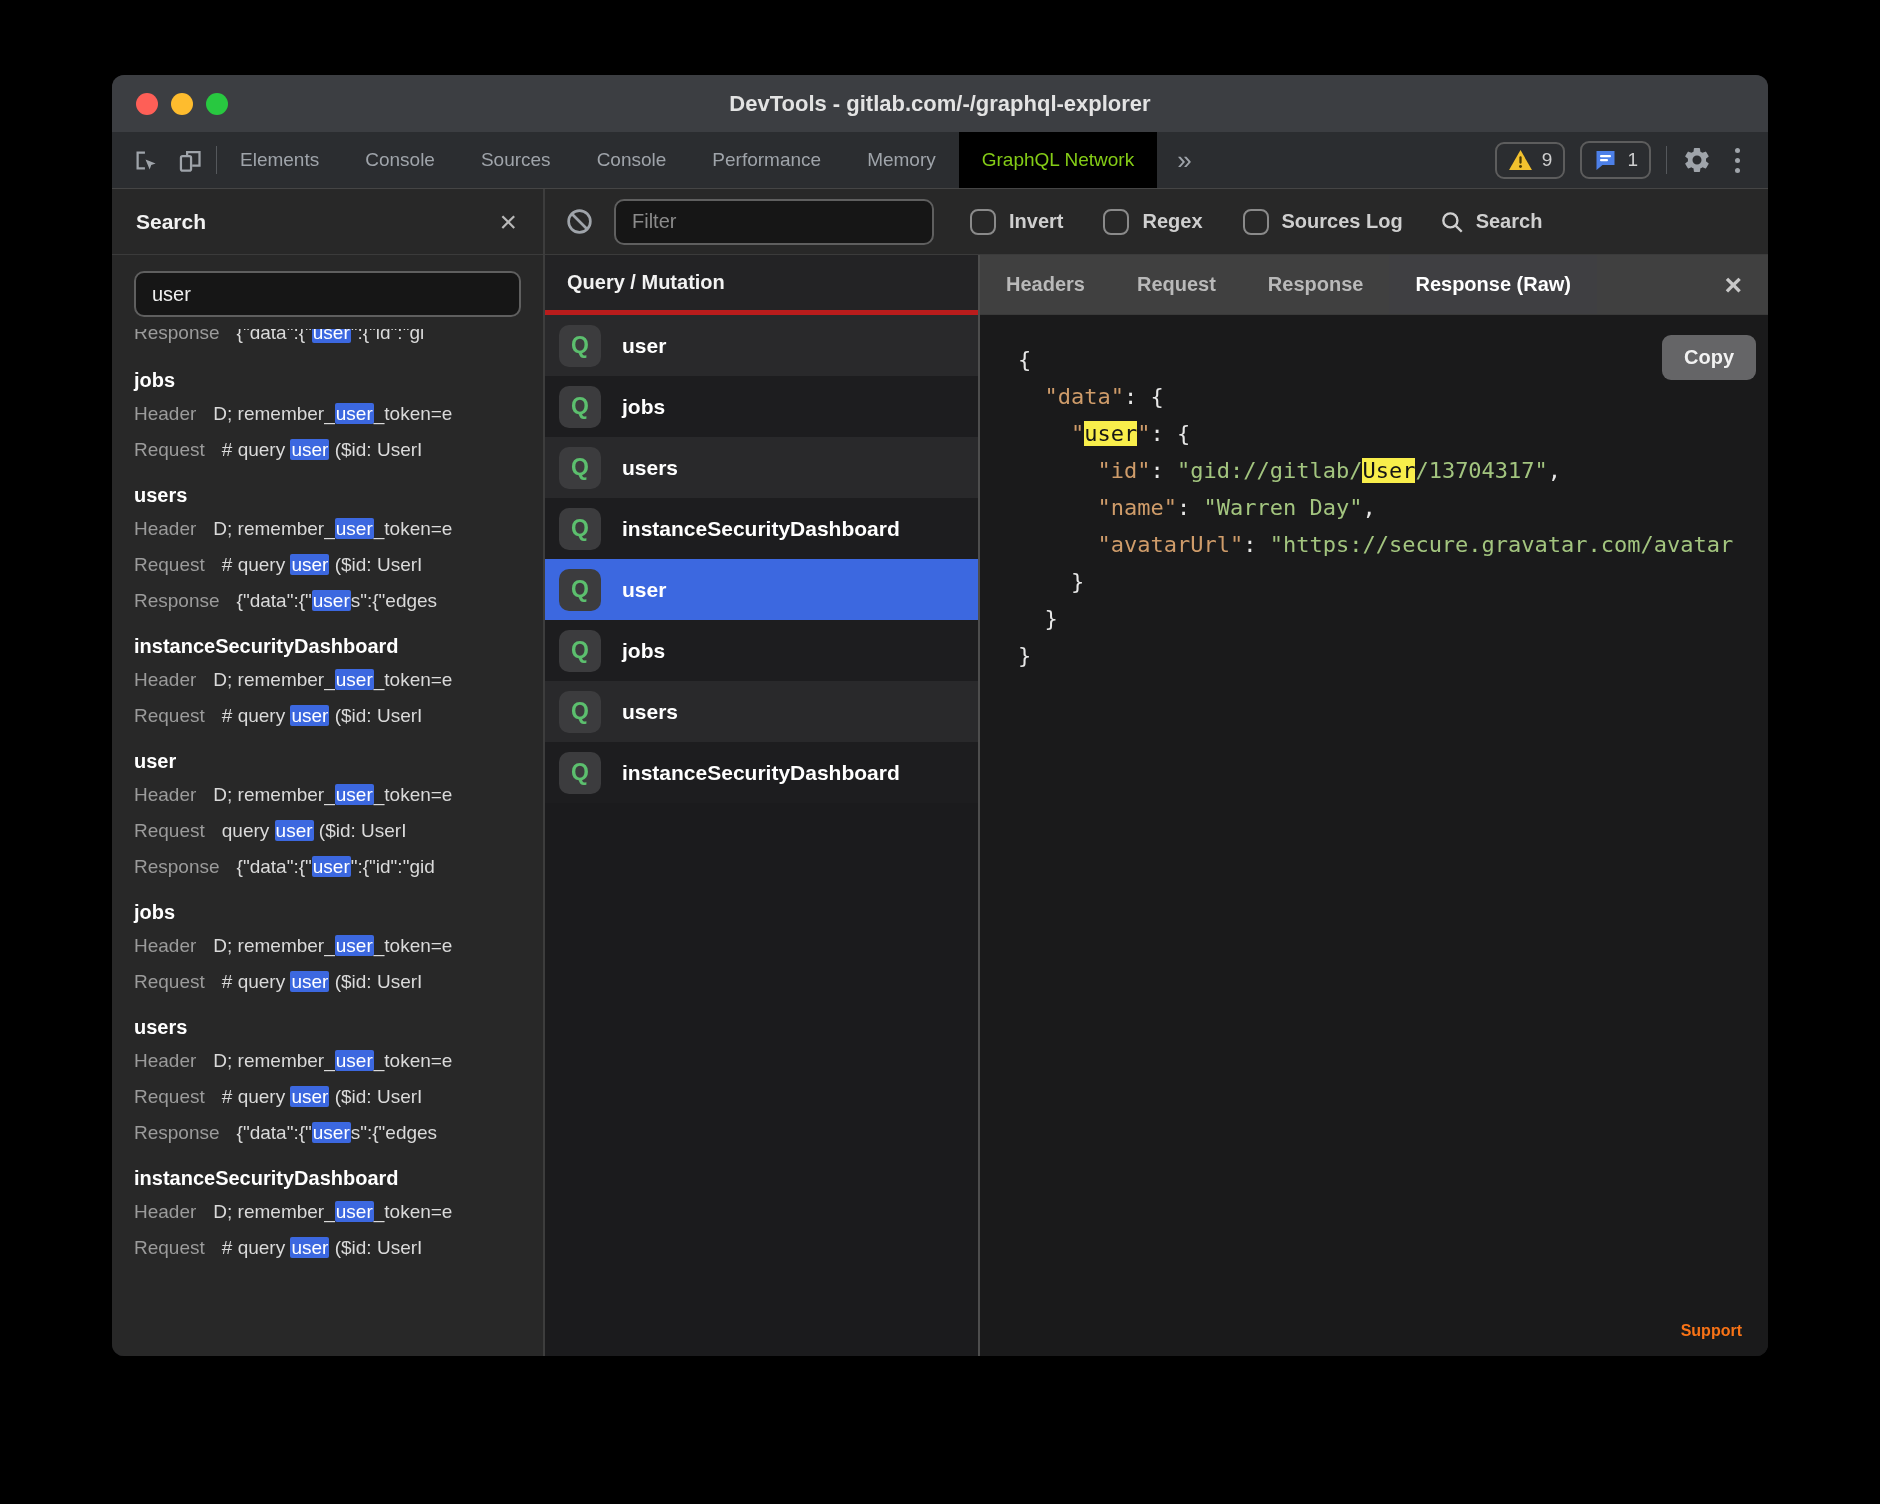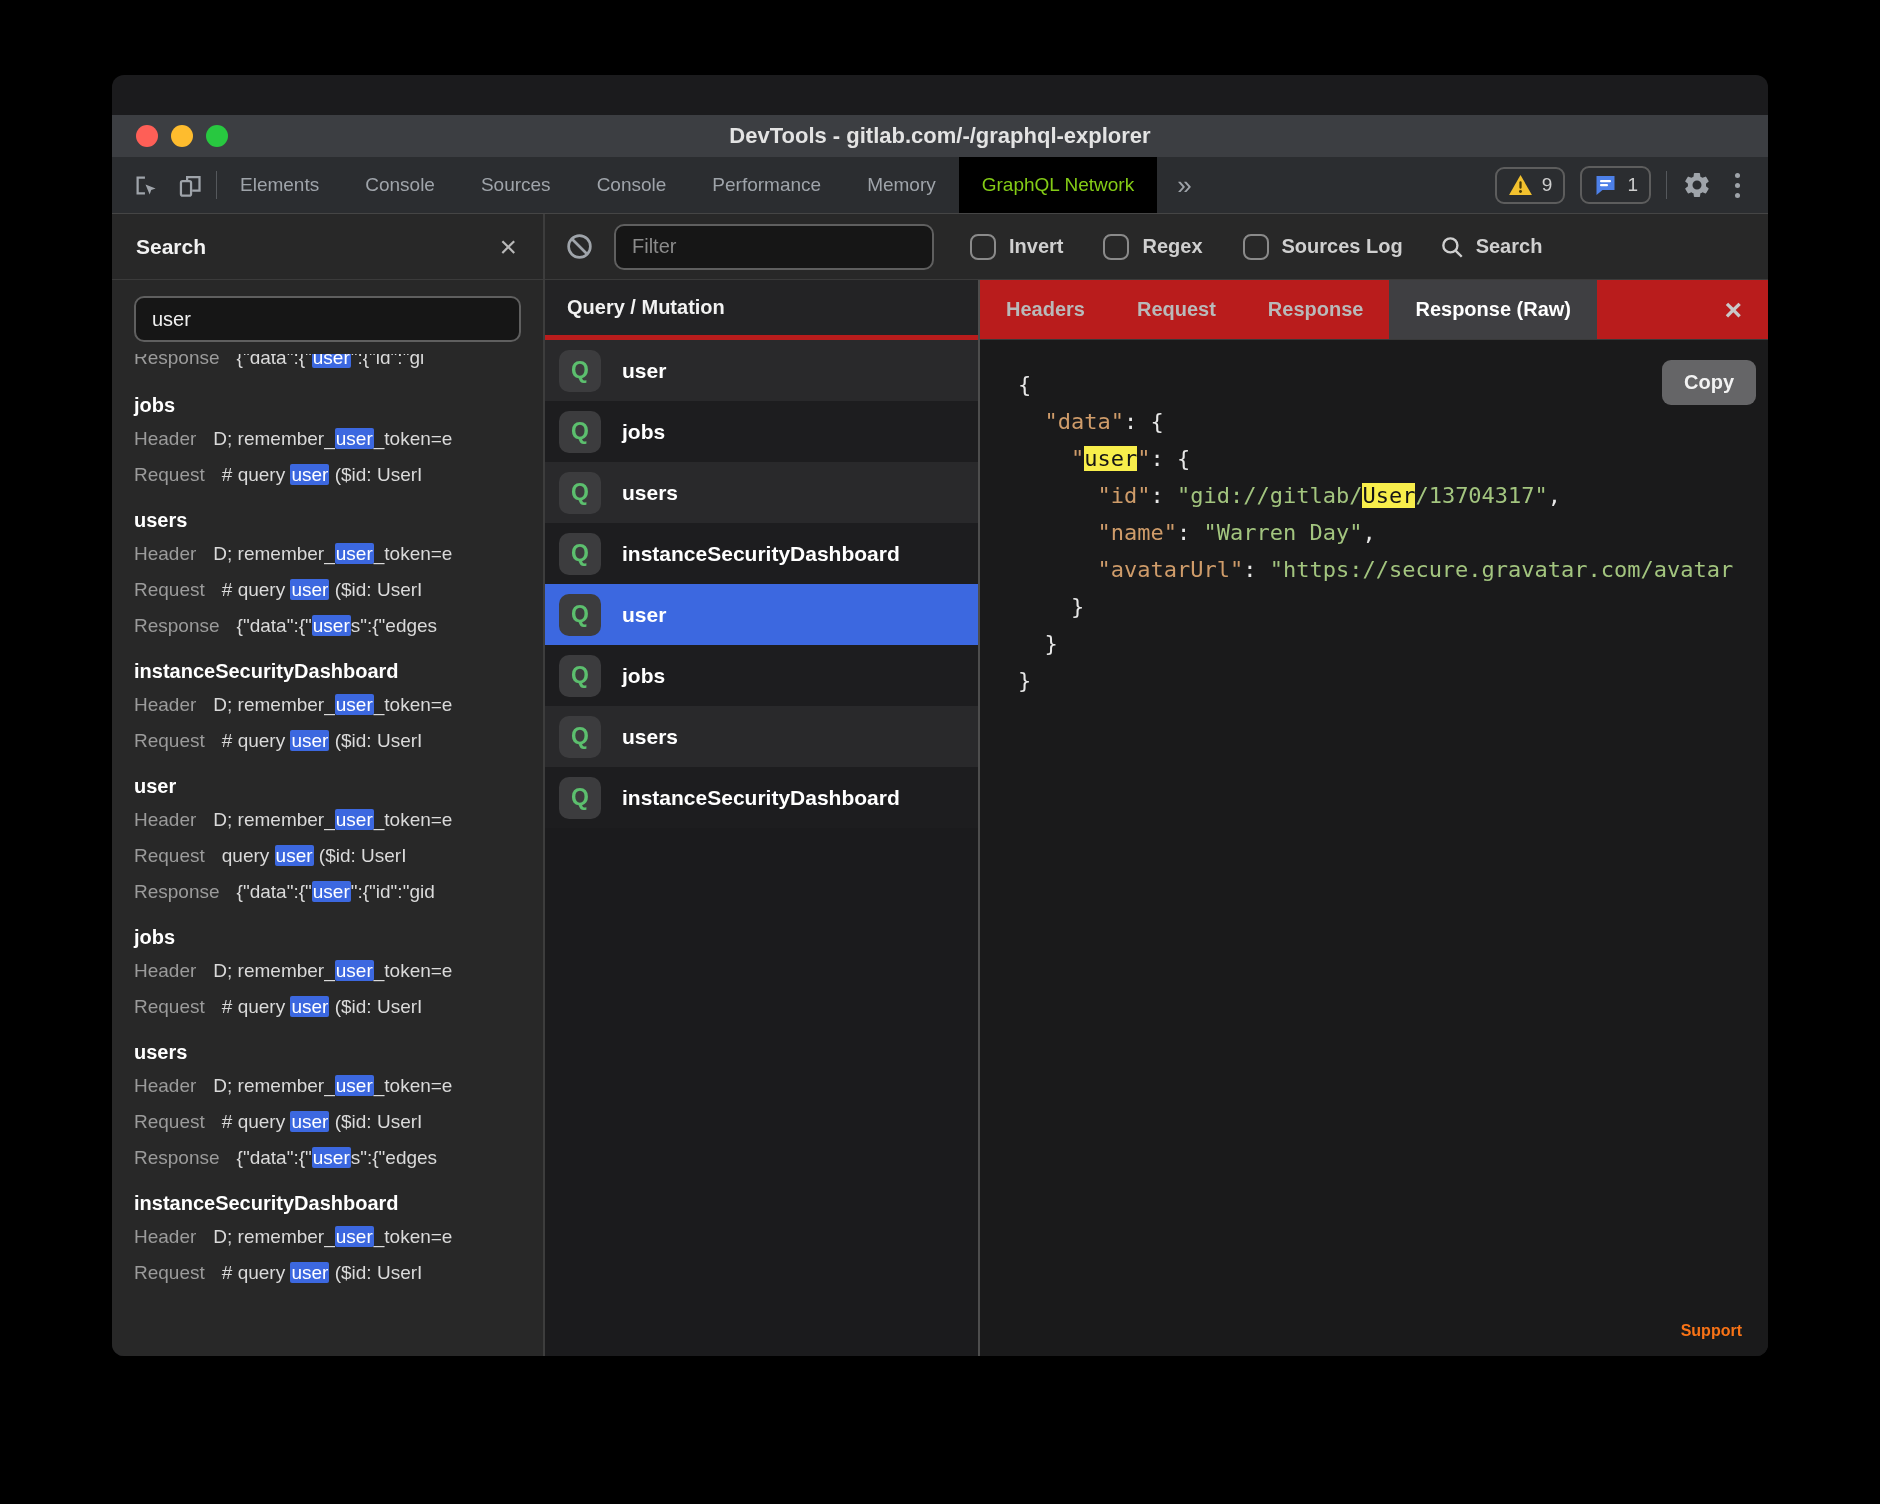--- a/index.html
+++ b/index.html
@@ -3,21 +3,21 @@
 <meta charset="utf-8">
 <style>
   * { box-sizing: border-box; margin: 0; padding: 0; }
   html, body { width: 1880px; height: 1504px; background: #000; overflow: hidden;
     font-family: "Liberation Sans", sans-serif; }
 
   .window { position: absolute; left: 112px; top: 75px; width: 1656px; height: 1281px;
     border-radius: 12px; overflow: hidden; background: #1b1b1d; display: flex; flex-direction: column; }
 
   
-  .titlebar { height: 42px; flex: none; background: #3c3e42; display: flex; align-items: center; position: relative; margin-top: 40px; }
+  .titlebar { height: 57px; flex: none; background: #3c3e42; display: flex; align-items: center; position: relative; }
   .lights { position: absolute; left: 24px; top: 0; height: 100%; display: flex; align-items: center; gap: 13px; }
   .light { width: 22px; height: 22px; border-radius: 50%; display: inline-block; }
   .light.red { background: #fe5f57; } .light.yellow { background: #febc2e; } .light.green { background: #28c840; }
   .title { flex: 1; text-align: center; color: #e3e3e3; font-size: 22px; font-weight: 600; }
 
   
   .tabbar { height: 57px; flex: none; background: #2b2d30; display: flex; align-items: stretch;
     color: #9fa4aa; font-size: 19px; border-bottom: 1px solid #454545; }
   .tb-icons { display: flex; align-items: center; gap: 18px; padding: 0 12px 0 20px; }
   .icon-btn { display: inline-flex; align-items: center; justify-content: center; color: #9fa4aa; }
@@ -77,21 +77,21 @@
   .query-list { flex: 1; min-height: 0; overflow: hidden; }
   .qrow { height: 61px; display: flex; align-items: center; gap: 21px; padding: 0 14px;
     color: #fff; font-size: 21px; font-weight: 700; background: #1d1d1f; cursor: default; }
   .qrow:nth-child(odd) { background: #29292b; }
   .qrow.selected { background: #3c68e0 !important; }
   .qbadge { width: 42px; height: 42px; flex: none; border-radius: 10px; background: #3c3c3e;
     display: inline-flex; align-items: center; justify-content: center; color: #5cbf6e; font-size: 23px; font-weight: 700; }
 
   
   .detail-col { flex: 1; min-width: 0; display: flex; flex-direction: column; background: #1a1a1b; }
-  .detail-tabs { height: 60px; flex: none; display: flex; align-items: stretch; background: #b91c1c;
+  .detail-tabs { height: 60px; flex: none; display: flex; align-items: stretch; background: #404040;
     border-bottom: 1px solid #3a3a3a; color: #b9b9b9; font-size: 20px; font-weight: 600; }
   .dtab-strip { display: flex; align-items: stretch; }
   .dtab { display: flex; align-items: center; padding: 0 26px; white-space: nowrap; cursor: default; }
   .dtab.active { background: #3f3f42; color: #fff; }
   .dtabs-close { margin-left: auto; display: flex; align-items: center; padding: 0 26px;
     color: #c9c9c9; font-size: 30px; line-height: 1; }
   .detail-body { flex: 1; min-height: 0; position: relative; overflow: hidden; }
   .copy-btn { position: absolute; top: 20px; right: 12px; background: #656567; color: #f2f2f2;
     border: none; border-radius: 9px; padding: 11px 22px; font-size: 20px; font-weight: 600;
     font-family: "Liberation Sans", sans-serif; cursor: default; }

